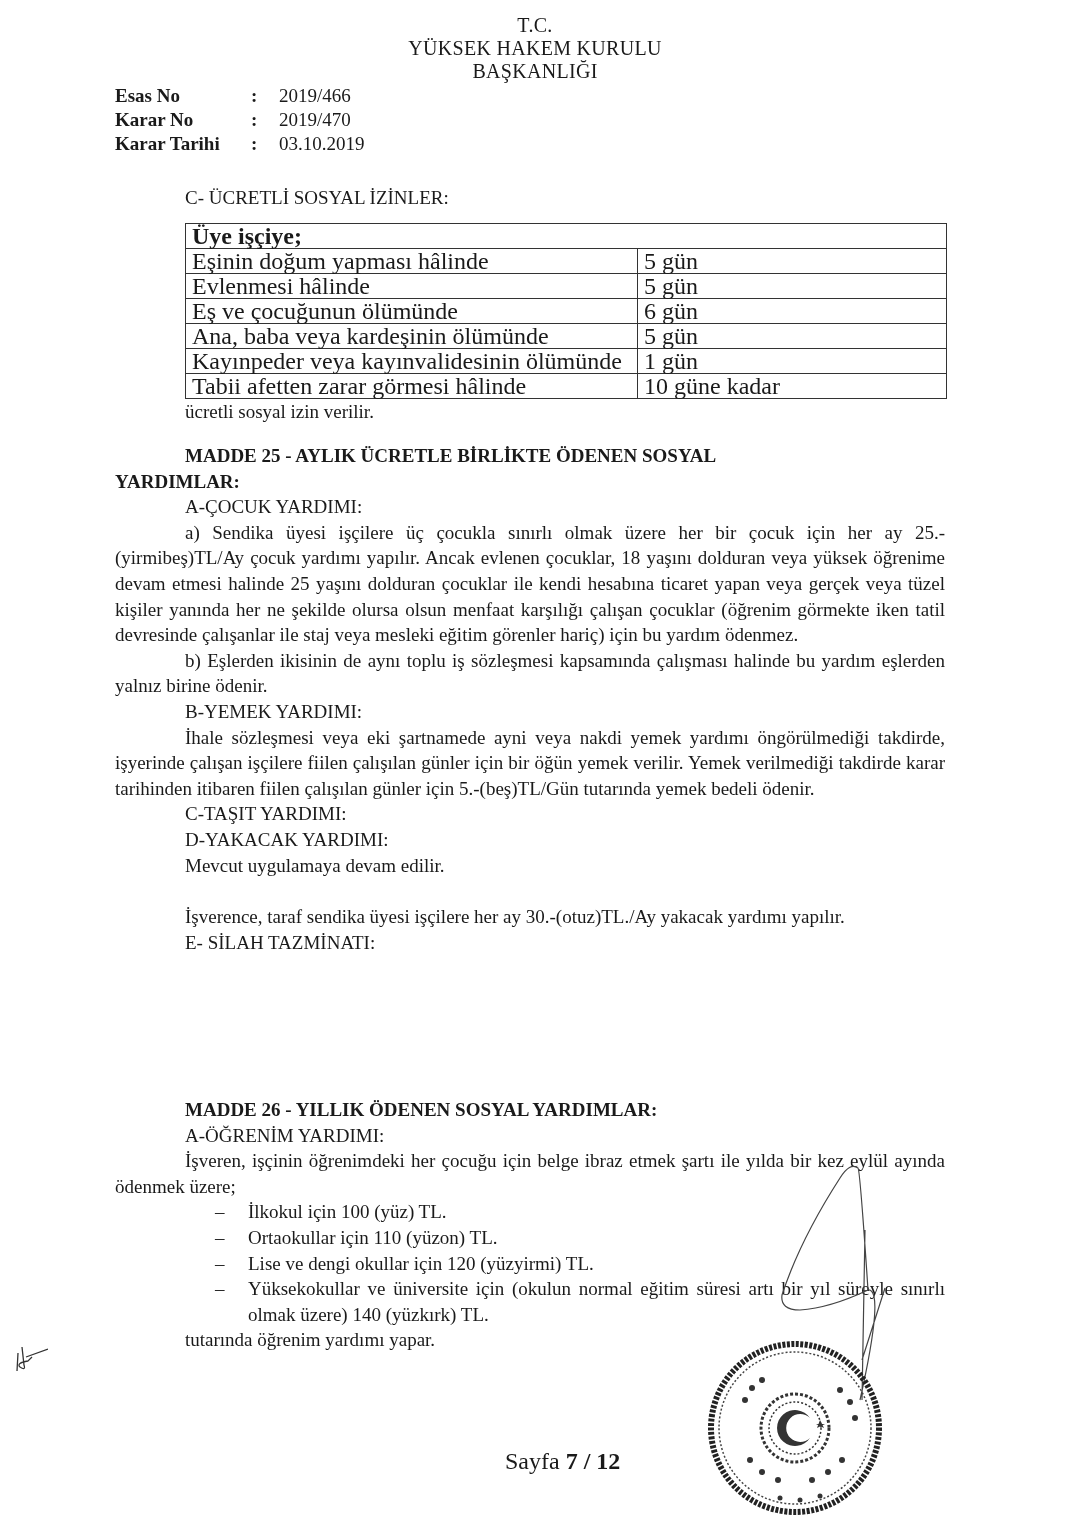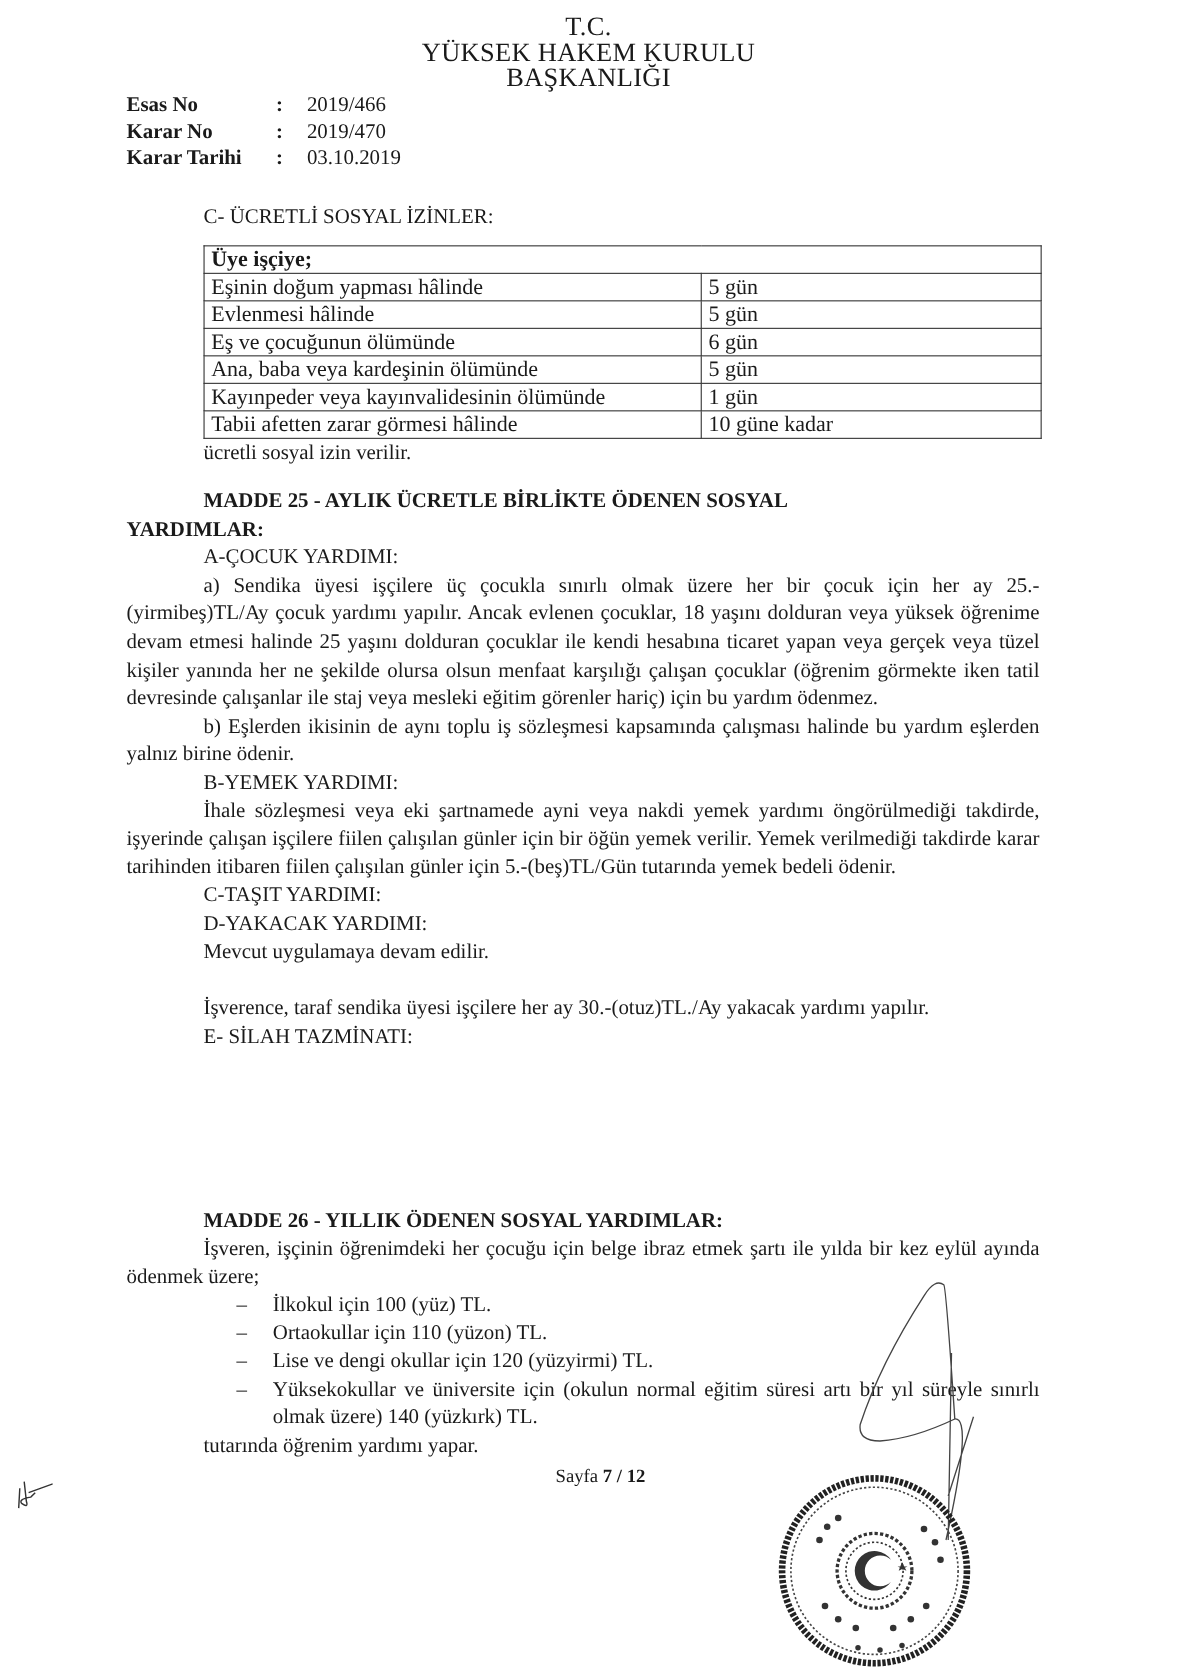--- a/index.html
+++ b/index.html
@@ -1,43 +1,43 @@
 <!DOCTYPE html>
 <html><head>
 <meta charset="utf-8">
 <style>
   html, body { margin: 0; padding: 0; background: #ffffff; }
   body {
     width: 1080px; height: 1527px; position: relative; overflow: hidden;
     font-family: "Liberation Serif", "DejaVu Serif", serif; color: #1a1a1a;
   }
   .abs { position: absolute; }
-  .hdr-center { left: 380px; width: 310px; text-align: center; font-size: 24px; line-height: 23px; }
+  .hdr-center { left: 380px; width: 310px; text-align: center; font-size: 20px; line-height: 23px; }
   .hdr-center div { letter-spacing: 0.3px; }
   .meta { left: 115px; top: 84px; font-size: 19px; line-height: 24px; }
   .meta-row { display: flex; }
   .meta-label { width: 136px; font-weight: bold; }
   .meta-colon { width: 28px; font-weight: bold; }
   .meta-val { }
 
   .body-text { left: 115px; width: 830px; font-size: 19px; line-height: 25.6px; }
   .ind1 { padding-left: 70px; }
   .just { text-align: justify; }
   p { margin: 0; }
   .bold { font-weight: bold; }
 
-  table.izin { border-collapse: collapse; width: 762px; margin-left: 70px; font-size: 20px; }
+  table.izin { border-collapse: collapse; width: 762px; margin-left: 70px; font-size: 24px; }
   table.izin td { border: 1.5px solid #333; padding: 0 6px; height: 24px; line-height: 24px; }
   table.izin td.c2 { width: 296px; }
 
   .list { margin: 0; padding: 0; list-style: none; }
   .list li { position: relative; padding-left: 133px; }
   .list li .dash { position: absolute; left: 100px; }
 
-  .page-no { left: 505px; top: 1332px; font-size: 17px; }
+  .page-no { left: 505px; top: 1448px; font-size: 24px; }
   .sig-left { left: 8px; top: 1335px; }
   .stamp { left: 700px; top: 1340px; }
   .sig-main { left: 760px; top: 1160px; }
 </style>
 </head>
 <body>
 
 <div class="abs hdr-center" style="top:14px;">
   <div>T.C.</div>
   <div>YÜKSEK HAKEM KURULU</div>
@@ -108,20 +108,21 @@
   <p class="just" style="text-indent:70px;">İhale sözleşmesi veya eki şartnamede ayni veya nakdi yemek yardımı öngörülmediği takdirde, işyerinde çalışan işçilere fiilen çalışılan günler için bir öğün yemek verilir. Yemek verilmediği takdirde karar tarihinden itibaren fiilen çalışılan günler için 5.-(beş)TL/Gün tutarında yemek bedeli ödenir.</p>
   <p class="ind1">C-TAŞIT YARDIMI:</p>
   <p class="ind1">D-YAKACAK YARDIMI:</p>
   <p class="ind1" style="margin-bottom:26px;">Mevcut uygulamaya devam edilir.</p>
   <p class="just" style="text-indent:70px;">İşverence, taraf sendika üyesi işçilere her ay 30.-(otuz)TL./Ay yakacak yardımı yapılır.</p>
   <p class="ind1">E- SİLAH TAZMİNATI:</p>
 </div>
 
 <div class="abs body-text" style="top:1097px;">
   <p class="ind1 bold">MADDE 26 - YILLIK ÖDENEN SOSYAL YARDIMLAR:</p>
+  <p class="ind1">A-ÖĞRENİM YARDIMI:</p>
   <p class="just" style="text-indent:70px;">İşveren, işçinin öğrenimdeki her çocuğu için belge ibraz etmek şartı ile yılda bir kez eylül ayında ödenmek üzere;</p>
   <ul class="list">
     <li><span class="dash">–</span><span>İlkokul için 100 (yüz) TL.</span></li>
     <li><span class="dash">–</span><span>Ortaokullar için 110 (yüzon) TL.</span></li>
     <li><span class="dash">–</span><span>Lise ve dengi okullar için 120 (yüzyirmi) TL.</span></li>
     <li class="just"><span class="dash">–</span><span>Yüksekokullar ve üniversite için (okulun normal eğitim süresi artı bir yıl süreyle sınırlı olmak üzere) 140 (yüzkırk) TL.</span></li>
   </ul>
   <p class="ind1">tutarında öğrenim yardımı yapar.</p>
 </div>
 

